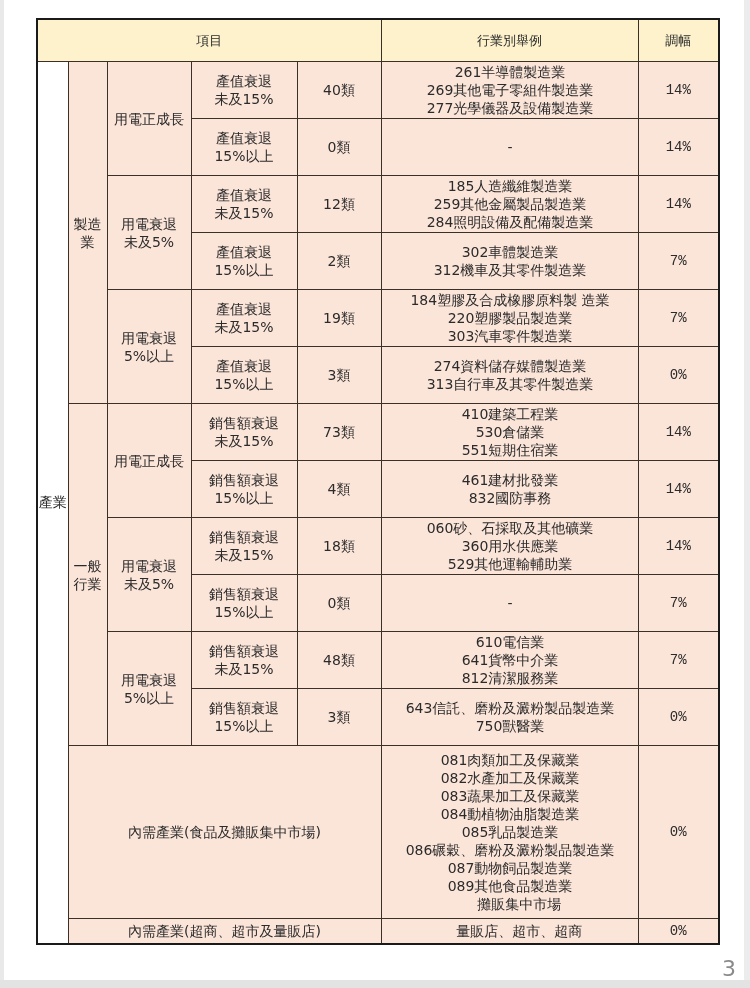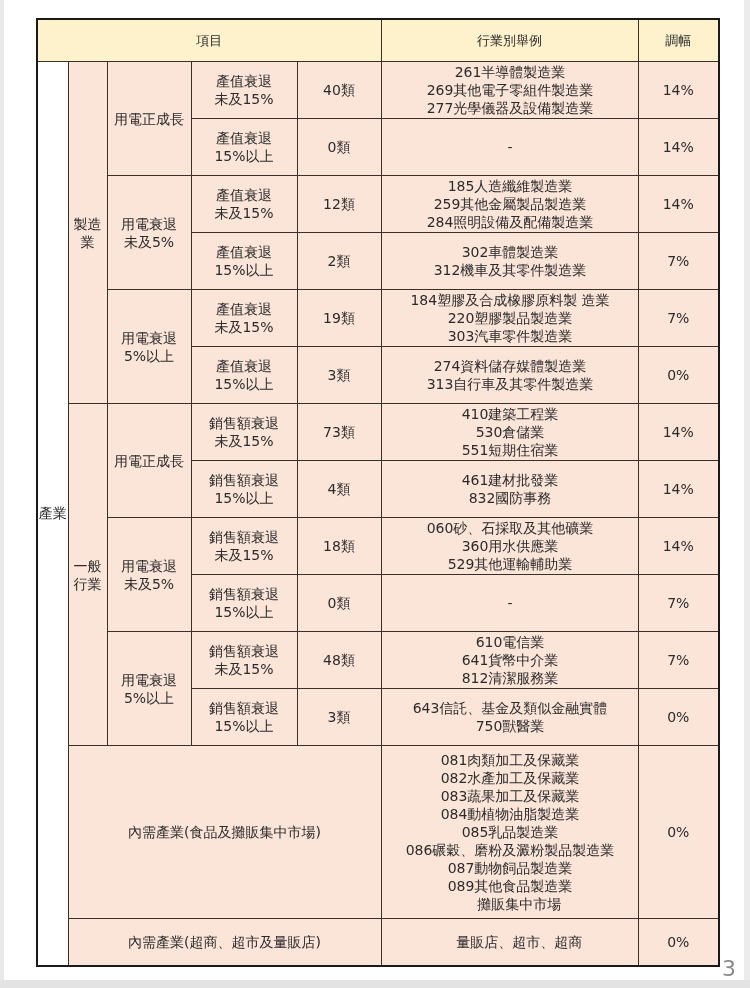--- a/index.html
+++ b/index.html
@@ -17,21 +17,21 @@
   }
   table.main td, table.main th {
     border: 1px solid #3a3028; padding: 0; text-align: center; vertical-align: middle;
     font-weight: normal; font-size: 14px; line-height: 18px;
     background: #fbe4d8;
   }
   table.main th { background: #fdf2cc; height: 41px; font-size: 13px; }
   table.main td.white { background: #ffffff; }
   td.ex { text-align: right; padding-left: 1px !important; font-size: 14px; line-height: 18.5px; }
   td.ex div { white-space: nowrap; }
-  td.pct { font-size: 20px; }
+  td.pct { font-size: 20px; font-family: Liberation Mono, monospace; }
   td.vert { font-size: 14px; line-height: 20px; margin-top: 40px; }
   .r { height: 57px; }
   .page-number { position: absolute; right: 14px; top: 956px; font-size: 22px; color: #8a8a8a; }
 </style>
 </head>
 <body>
 
 <div class="page-edge-left"></div>
 <div class="page-edge-right"></div>
 <div class="page-edge-bottom"></div>
@@ -223,21 +223,21 @@
         </td>
       <td class="pct">7%</td>
     </tr>
     <tr class="r">
       <td>
           <div>銷售額衰退</div>
           <div>15%以上</div>
         </td>
       <td>3類</td>
       <td class="ex">
-          <div>643信託、基金及類似金融實體</div>
+          <div>643信託、磨粉及澱粉製品製造業</div>
           <div>750獸醫業</div>
         </td>
       <td class="pct">0%</td>
     </tr>
 
     <tr style="height:173px">
       <td colspan="4">內需產業(食品及攤販集中市場)</td>
       <td class="ex">
         <div>081肉類加工及保藏業</div>
         <div>082水產加工及保藏業</div>
@@ -245,21 +245,21 @@
         <div>084動植物油脂製造業</div>
         <div>085乳品製造業</div>
         <div>086碾穀、磨粉及澱粉製品製造業</div>
         <div>087動物飼品製造業</div>
         <div>089其他食品製造業</div>
         <div>　 攤販集中市場</div>
       </td>
       <td class="pct">0%</td>
     </tr>
 
-    <tr style="height:47px">
+    <tr style="height:25px">
       <td colspan="4">內需產業(超商、超市及量販店)</td>
       <td class="ex">
           <div>　 量販店、超市、超商</div>
         </td>
       <td class="pct">0%</td>
     </tr>
   </tbody>
 </table>
 
 <div class="page-number">3</div>

